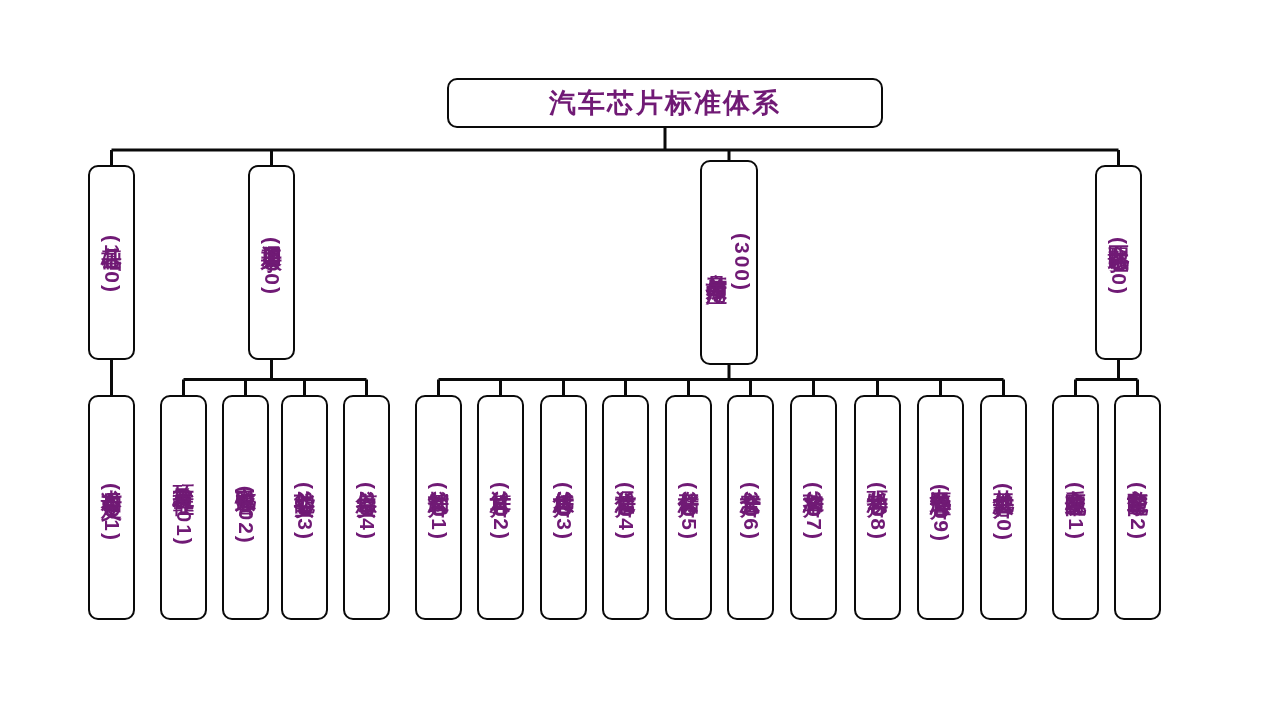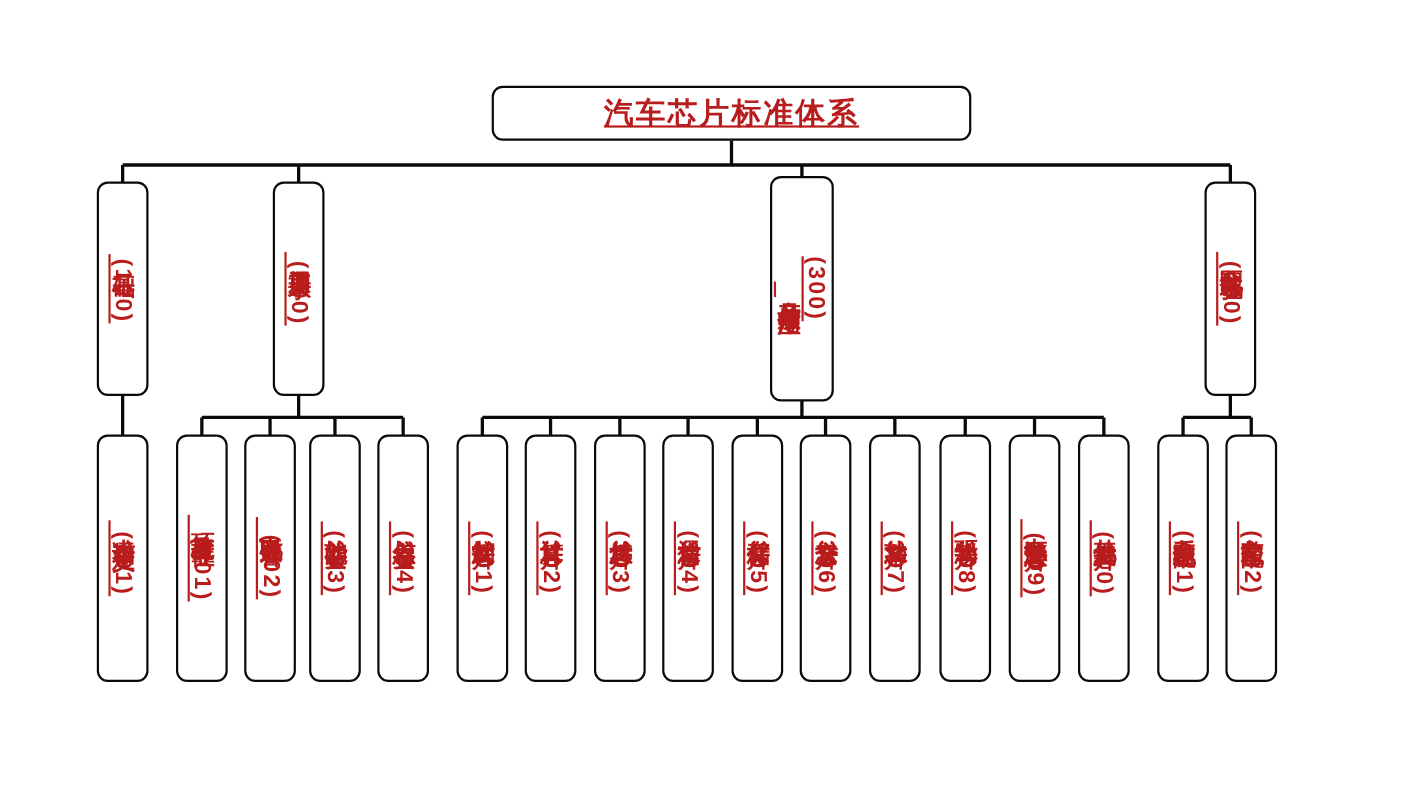--- a/index.html
+++ b/index.html
@@ -19,23 +19,22 @@
   }
   .node {
     position: absolute;
     background: #ffffff;
     border: 2.5px solid #0a0a0a;
     border-radius: 10px;
     display: flex;
     align-items: center;
     justify-content: center;
     font-weight: bold;
-    color: #b91c1c;
+    color: #701a75;
     gap: 1px;
-    text-decoration: underline;
   }
   .root {
     font-size: 27px;
     letter-spacing: 2px;
   }
   .vnode {
     font-size: 21px;
   }
   .vtext {
     display: block;

